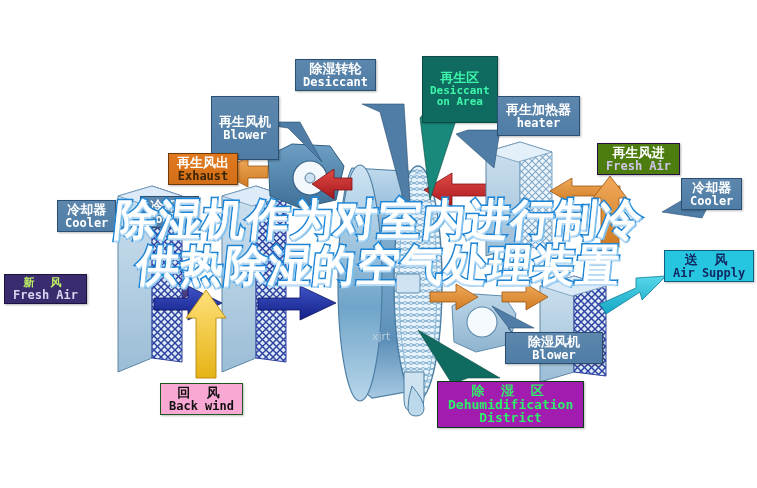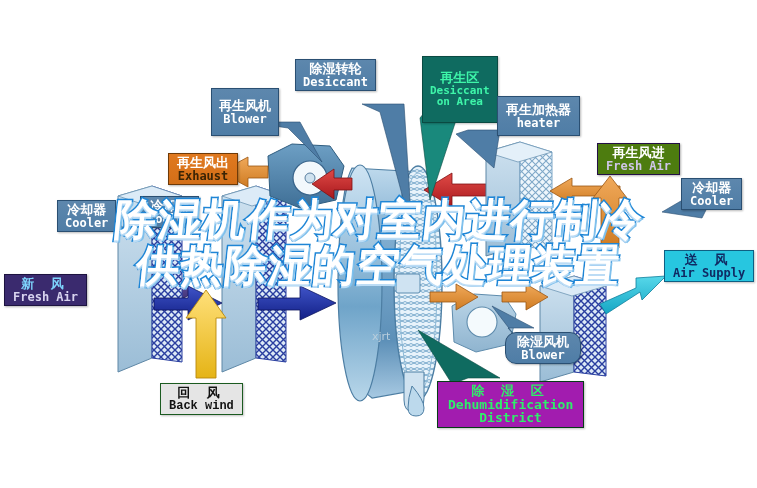--- a/index.html
+++ b/index.html
@@ -73,39 +73,39 @@
   }
   .lbl-green .cn{font-size:13px;color:#2ef06a;letter-spacing:6px;}
   .lbl-green .en{font-size:13px;color:#2ef06a;}
 
   
   .lbl-navy{
     background:#3a2a6e;
     border:1px solid #1d1340;
     box-shadow:1px 1px 2px rgba(0,0,0,.3);
   }
-  .lbl-navy .cn{font-size:13px;color:#7dd3fc;letter-spacing:6px;}
+  .lbl-navy .cn{font-size:11px;color:#bef264;letter-spacing:6px;}
   .lbl-navy .en{font-size:12px;color:#d8d3ef;}
 
   .lbl-purple{
     background:#4d7c0f;
     border:1px solid #241046;
     box-shadow:1px 1px 2px rgba(0,0,0,.3);
   }
   .lbl-purple .cn{font-size:13px;color:#ffffff;}
   .lbl-purple .en{font-size:12px;color:#cfc6e8;}
 
   
   .lbl-yellow{
-    background:#e5e5e5;
+    background:#f9a8d4;
     border:1px solid #1b5b20;
     box-shadow:1px 1px 2px rgba(0,0,0,.25);
   }
   .lbl-yellow .cn{font-size:13px;color:#111111;letter-spacing:6px;}
-  .lbl-yellow .en{font-size:12px;color:#111111;font-family:Liberation Mono, monospace;}
+  .lbl-yellow .en{font-size:12px;color:#111111;}
 
   
   .lbl-cyan{
     background:#27c6e0;
     border:1px solid #0f5f83;
     box-shadow:1px 1px 2px rgba(0,0,0,.25);
   }
   .lbl-cyan .cn{font-size:13px;color:#102a63;letter-spacing:6px;}
   .lbl-cyan .en{font-size:12px;color:#102a63;}
 
@@ -311,21 +311,21 @@
       <path d="M362,104 L404,104 L412,232 L380,112 Z" fill="#4f7da6" stroke="#2a4f72" stroke-width="0.6"></path>
       <path d="M428,108 L460,108 L430,200 L420,118 Z" fill="#19897c" stroke="#0a4a42" stroke-width="0.6"></path>
       <path d="M468,130 L500,130 L494,168 L456,134 Z" fill="#4f7da6" stroke="#2a4f72" stroke-width="0.6"></path>
       <path d="M686,198 L712,198 L702,218 L662,212 Z" fill="#4f7da6" stroke="#2a4f72" stroke-width="0.6"></path>
       <path d="M508,328 L534,328 L492,306 L518,340 Z" fill="#4f7da6" stroke="#2a4f72" stroke-width="0.6"></path>
       <path d="M468,378 L500,378 L418,330 L452,384 Z" fill="#0f6b60" stroke="#0a4a42" stroke-width="0.6"></path>
       <path d="M86,216 L110,216 L126,230 L96,224 Z" fill="#4f7da6" stroke="#2a4f72" stroke-width="0.6"></path>
     </g>
   </svg>
 
-  <div class="label lbl-steel" style="left:211px;top:88px;padding:10px 7px;">
+  <div class="label lbl-steel" style="left:211px;top:96px;padding:18px 7px;">
     <span class="cn">再生风机</span>
     <span class="en">Blower</span>
   </div>
 
   <div class="label lbl-steel" style="left:295px;top:59px;padding:2px 7px;">
     <span class="cn">除湿转轮</span>
     <span class="en">Desiccant</span>
   </div>
 
   <div class="label lbl-teal" style="left:422px;top:56px;padding:14px 7px;">
@@ -367,21 +367,21 @@
   <div class="label lbl-navy" style="left:4px;top:274px;padding:2px 8px;">
     <span class="cn">新 风</span>
     <span class="en">Fresh Air</span>
   </div>
 
   <div class="label lbl-yellow" style="left:160px;top:383px;padding:2px 8px;">
     <span class="cn">回 风</span>
     <span class="en">Back wind</span>
   </div>
 
-  <div class="label lbl-steel" style="left:505px;top:332px;padding:2px 11px;border-radius:11px;">
+  <div class="label lbl-steel" style="left:505px;top:332px;padding:2px 22px;">
     <span class="cn">除湿风机</span>
     <span class="en">Blower</span>
   </div>
 
   <div class="label lbl-green" style="left:437px;top:381px;padding:2px 10px;">
     <span class="cn">除 湿 区</span>
     <span class="en">Dehumidification</span>
     <span class="en">District</span>
   </div>
 

